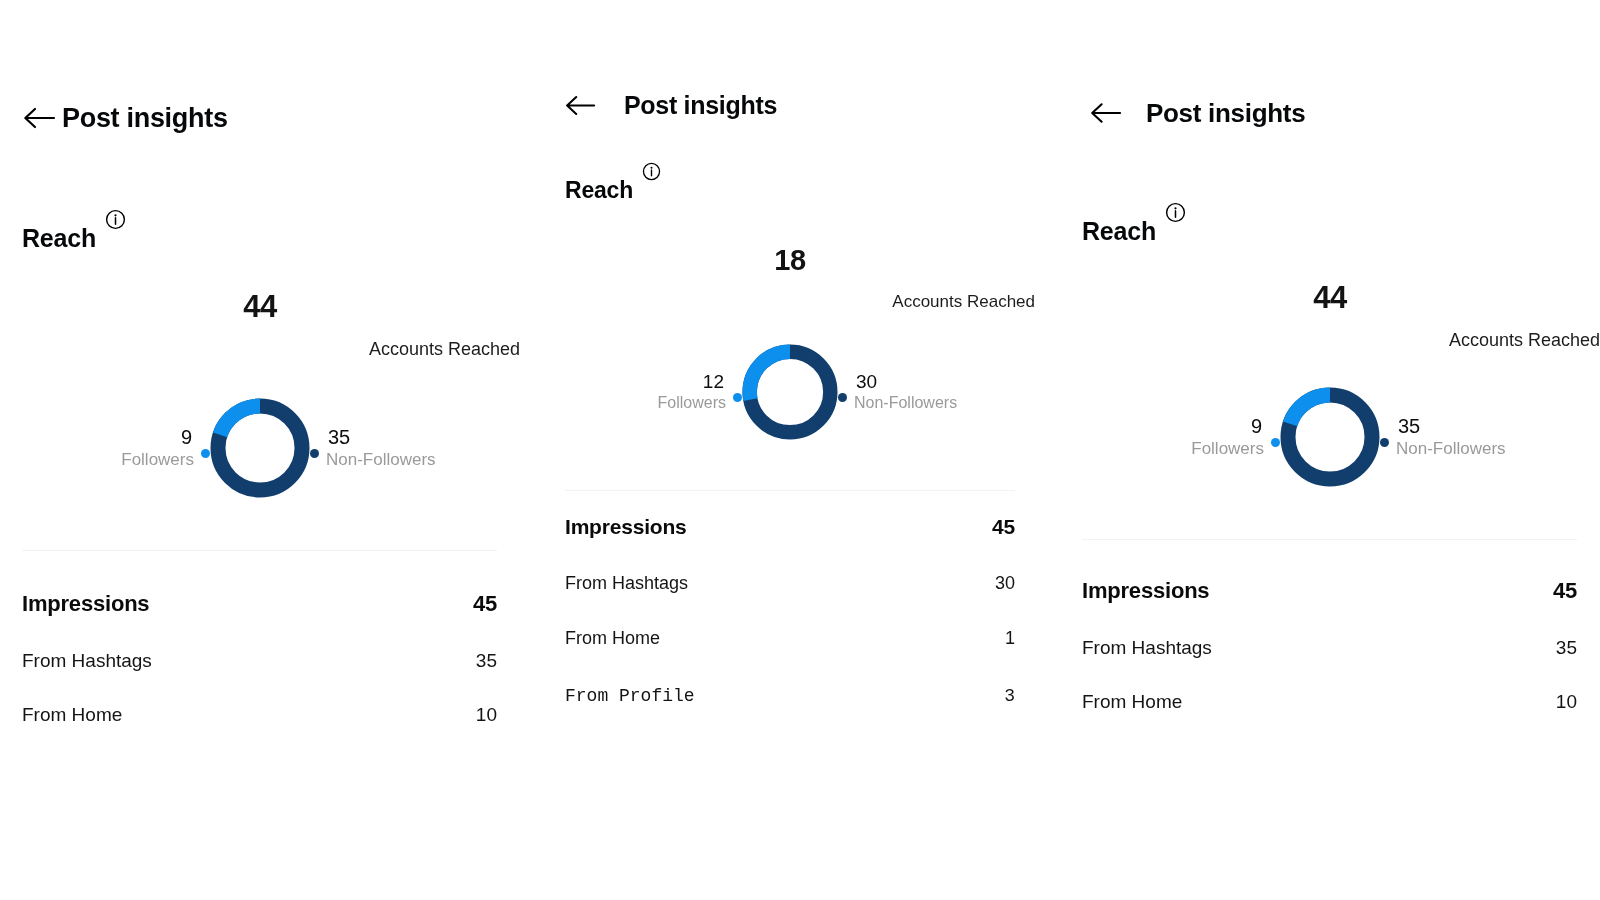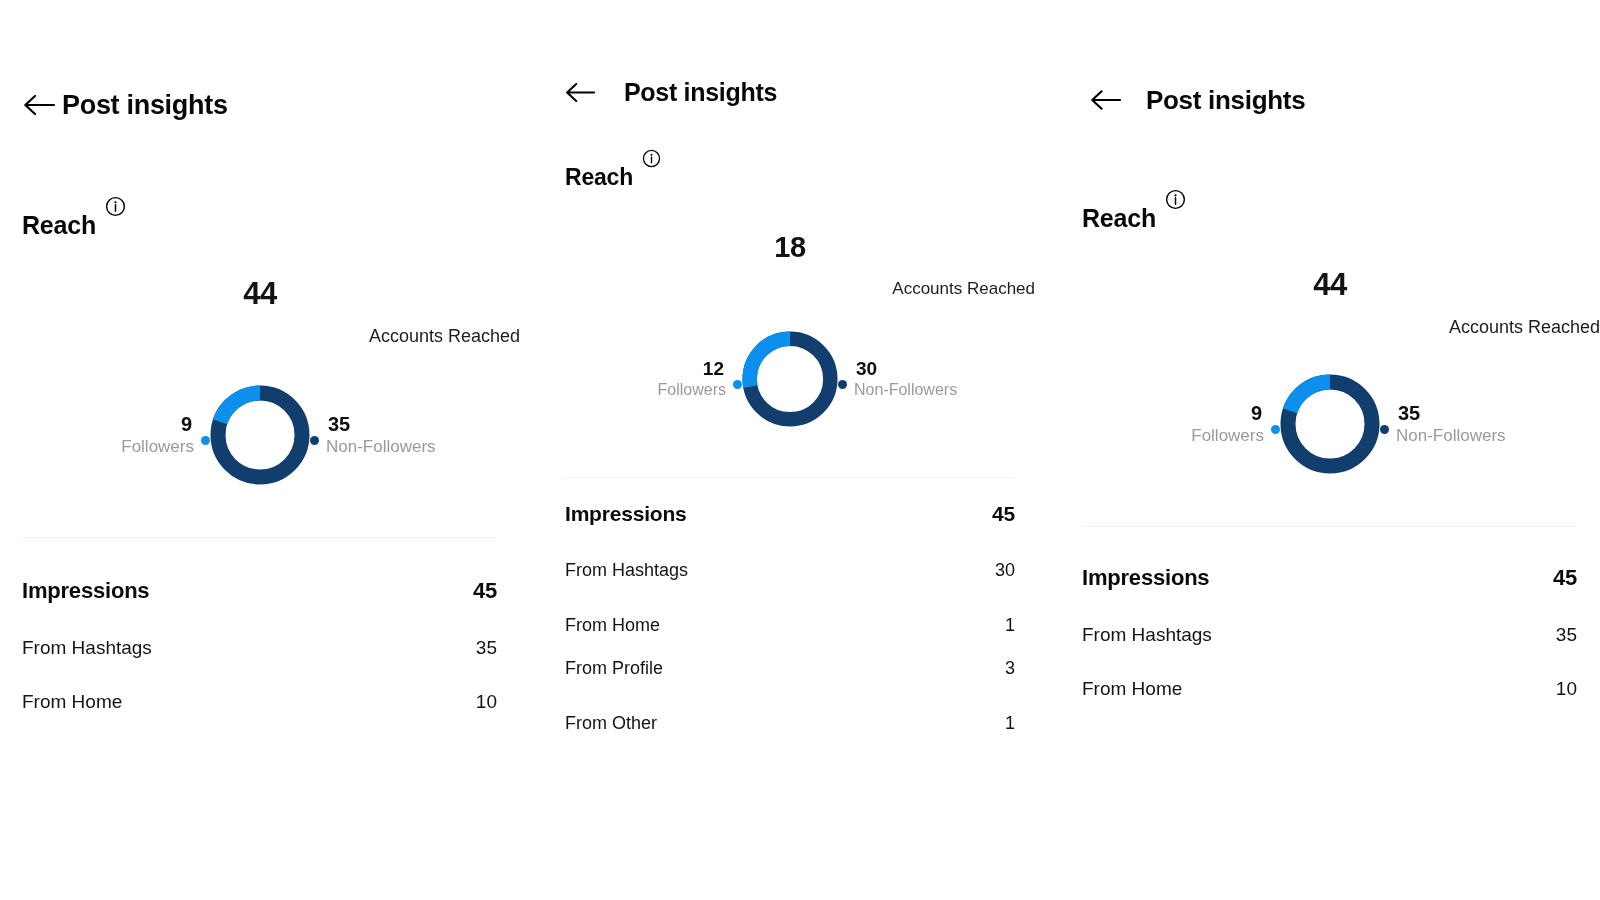--- a/index.html
+++ b/index.html
@@ -16,21 +16,21 @@
 
   .board {
     position: relative;
     width: 1600px;
     height: 900px;
   }
 
   
   .panel {
     position: absolute;
-    top: 0;
+    top: 13px;
   }
   .panel-1 { left: 0;    width: 520px; }
   .panel-2 { left: 545px; width: 490px; }
   .panel-3 { left: 1060px; width: 540px; }
 
   
   .header {
     display: flex;
     align-items: center;
   }
@@ -102,21 +102,21 @@
   }
   .legend {
     display: flex;
     flex-direction: column;
   }
   .legend-left  { align-items: flex-end;   text-align: right; }
   .legend-right { align-items: flex-start; text-align: left; }
 
   .legend-value {
     font-size: 20px;
-    font-weight: bold;
+    font-weight: normal;
     color: #0d0d0d;
     line-height: 1.15;
   }
   .panel-2 .legend-value { font-size: 19px; }
 
   .legend-name {
     display: flex;
     align-items: flex-start;
     gap: 7px;
     font-size: 17px;
@@ -292,27 +292,23 @@
     </div>
 
     <div class="stat-row" style="margin-top:34px; margin-left:20px; width:450px;">
       <span>From Hashtags</span>
       <span>30</span>
     </div>
     <div class="stat-row" style="margin-top:34px; margin-left:20px; width:450px;">
       <span>From Home</span>
       <span>1</span>
     </div>
-    <div class="stat-row" style="margin-top:22px; margin-left:20px; width:450px;">
+    <div class="stat-row" style="margin-top:37px; margin-left:20px; width:450px;font-family:Liberation Mono, monospace;">
       <span>From Profile</span>
       <span>3</span>
-    </div>
-    <div class="stat-row" style="margin-top:34px; margin-left:20px; width:450px;">
-      <span>From Other</span>
-      <span>1</span>
     </div>
   </div>
 
   <div class="panel panel-3">
 
     <div class="header" style="margin-top:83px; margin-left:22px;">
       <div class="back-arrow">
         <svg width="33" height="22" viewBox="0 0 34 22">
           <path d="M32 11 H4 M13 2 L3.3 11 L13 20" fill="none" stroke="#000" stroke-width="2.2" stroke-linecap="round" stroke-linejoin="round"></path>
         </svg>

